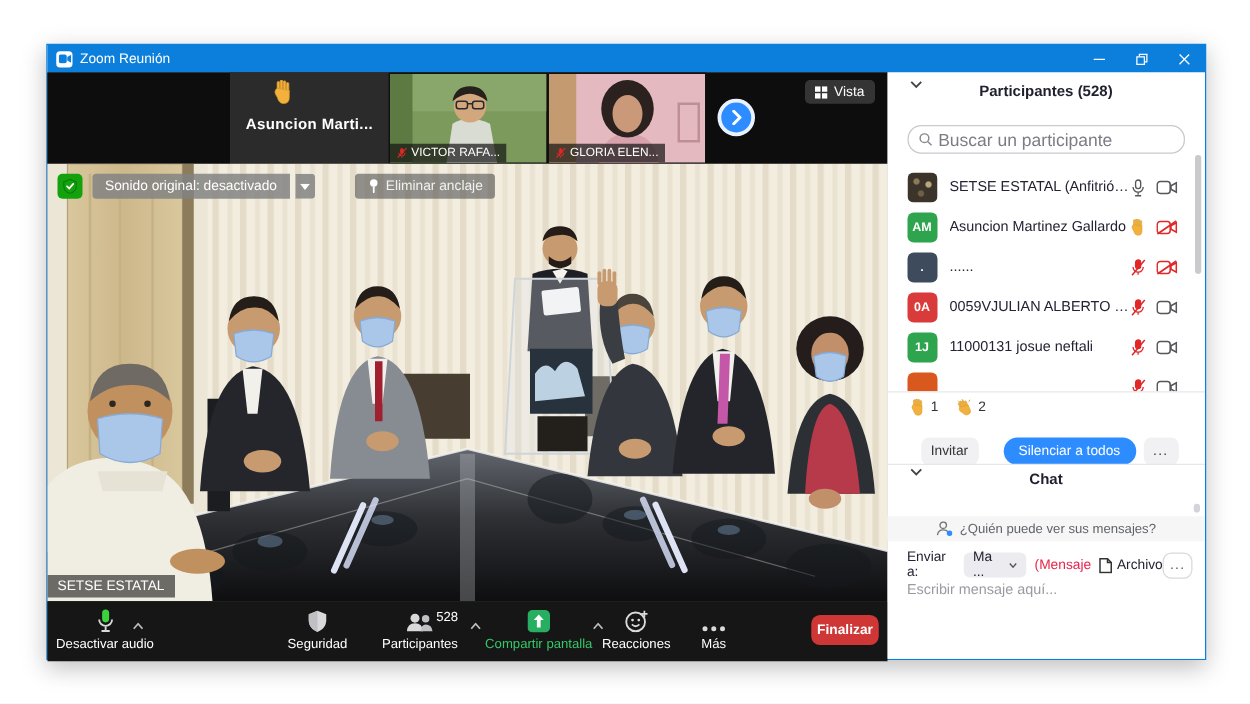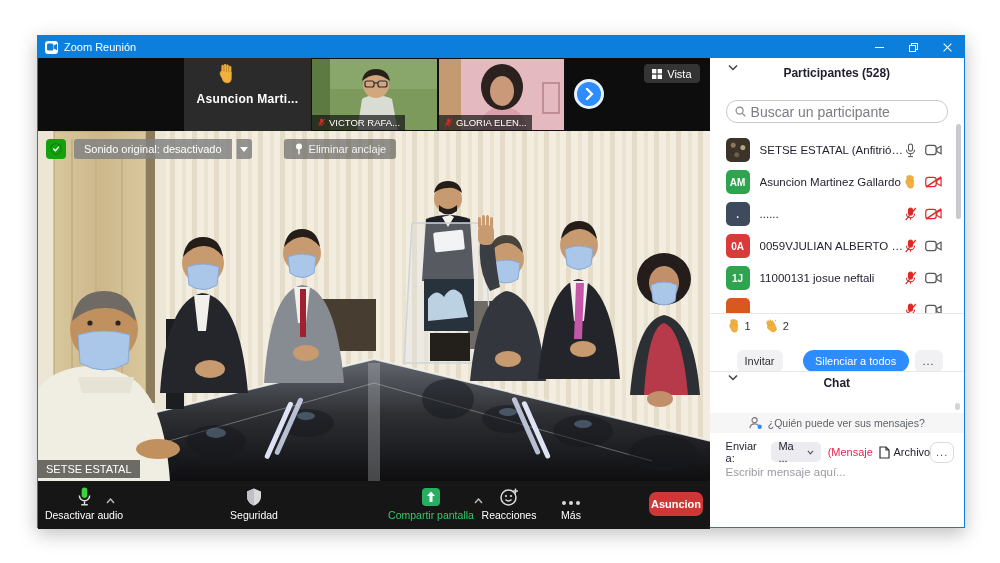--- a/index.html
+++ b/index.html
@@ -392,20 +392,35 @@
           </div>
           <div class="tb-item" style="left:170px;width:92px">
             <span class="tb-ico">
               <svg width="16" height="18" viewBox="0 0 16 18">
                   <path d="M8 0.5 L15 3.4 V8.2 C15 12.8 12 16 8 17.5 C4 16 1 12.8 1 8.2 V3.4 Z" fill="#d9d9dc"></path>
                   <path d="M8 0.5 L8 17.5 C4 16 1 12.8 1 8.2 V3.4 Z" fill="#bfbfc4"></path>
                 </svg>
             </span>
             <span class="tb-label">Seguridad</span>
           </div>
+          <div class="tb-item" style="left:252px;width:92px">
+            <span class="tb-ico">
+              <svg width="22" height="16" viewBox="0 0 22 16">
+                  <circle cx="7" cy="4.5" r="3.6" fill="#d9d9dc"></circle>
+                  <path d="M0.5 15 Q1 8.6 7 8.6 Q13 8.6 13.5 15 Z" fill="#d9d9dc"></path>
+                  <circle cx="15.5" cy="5" r="3" fill="#bfbfc4"></circle>
+                  <path d="M11.5 15 Q12 9.6 15.5 9.6 Q20.5 9.6 21 15 Z" fill="#bfbfc4"></path>
+                </svg>
+              <span class="tb-count">528</span>
+            </span>
+            <span class="tb-label">Participantes</span>
+            <svg class="tb-chev" style="left:86px" width="9" height="6" viewBox="0 0 9 6">
+                <path d="M1 5 L4.5 1 L8 5" stroke="#bdbdbd" stroke-width="1.4" fill="none"></path>
+              </svg>
+          </div>
           <div class="tb-item share" style="left:340px;width:106px">
             <span class="tb-ico">
               <svg width="18" height="18" viewBox="0 0 18 18">
                   <rect width="18" height="18" rx="4" fill="#27ae60"></rect>
                   <path d="M9 3.5 L13 8 H10.5 V14 H7.5 V8 H5 Z" fill="#fff"></path>
                 </svg>
             </span>
             <span class="tb-label">Compartir pantalla</span>
             <svg class="tb-chev" style="left:96px" width="9" height="6" viewBox="0 0 9 6">
                 <path d="M1 5 L4.5 1 L8 5" stroke="#bdbdbd" stroke-width="1.4" fill="none"></path>
@@ -427,21 +442,21 @@
           <div class="tb-item" style="left:487px;width:92px">
             <span class="tb-ico">
               <svg width="20" height="6" viewBox="0 0 20 6">
                   <circle cx="3" cy="3" r="2" fill="#d9d9dc"></circle>
                   <circle cx="10" cy="3" r="2" fill="#d9d9dc"></circle>
                   <circle cx="17" cy="3" r="2" fill="#d9d9dc"></circle>
                 </svg>
             </span>
             <span class="tb-label">Más</span>
           </div>
-          <button class="end-btn">Asuncion</button>
+          <button class="end-btn">Finalizar</button>
         </div>
       </div>
 
       <div class="right-panel">
         <svg class="panel-chev" width="10" height="7" viewBox="0 0 10 7">
             <path d="M1 1.5 L5 5.5 L9 1.5" stroke="#444" stroke-width="1.5" fill="none"></path>
           </svg>
         <div class="panel-header">Participantes (528)</div>
 
         <div class="search-wrap">

